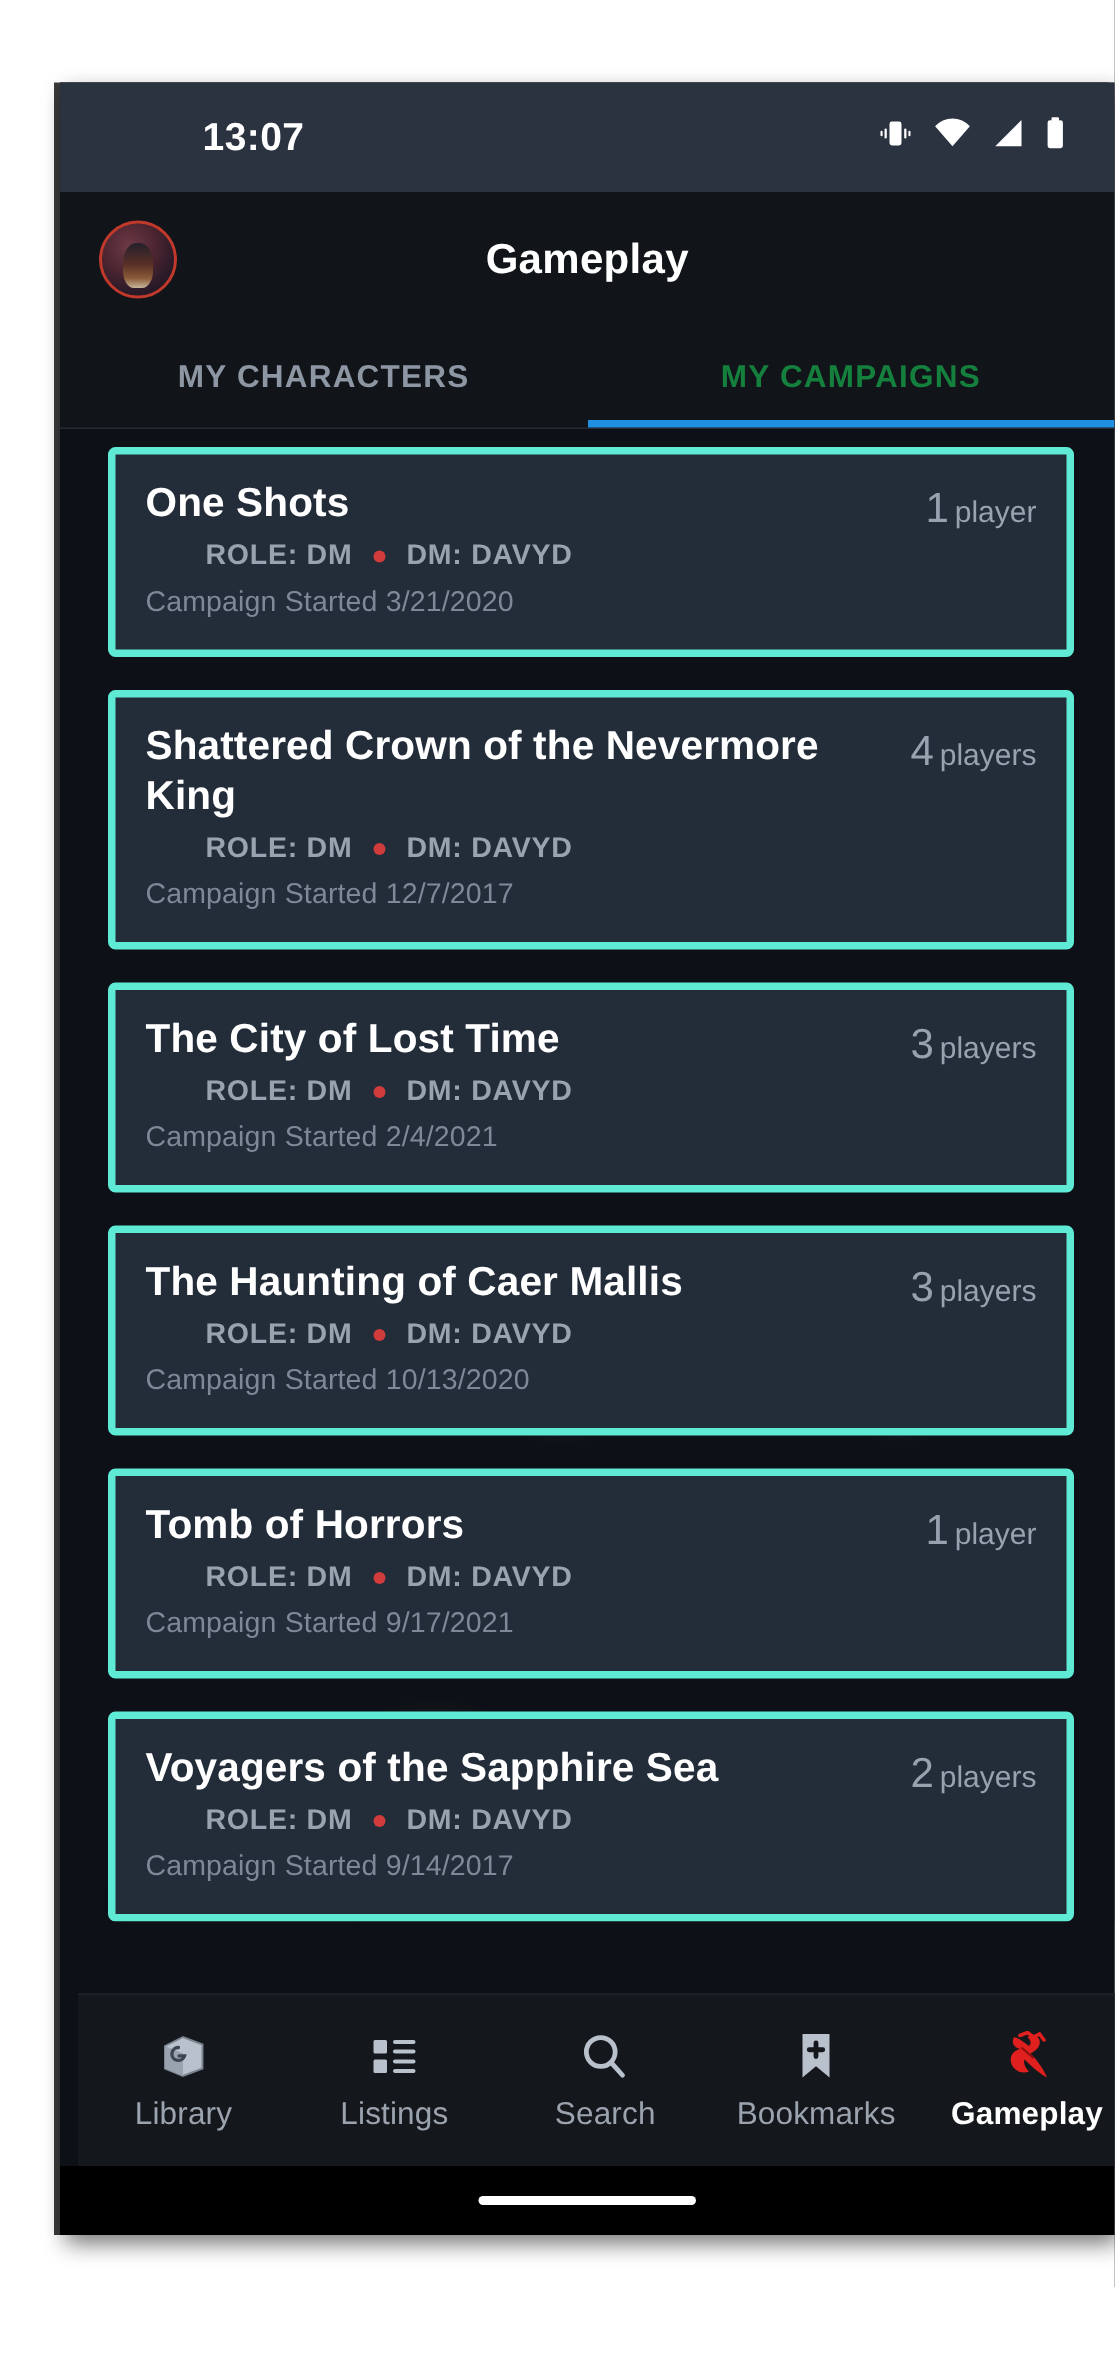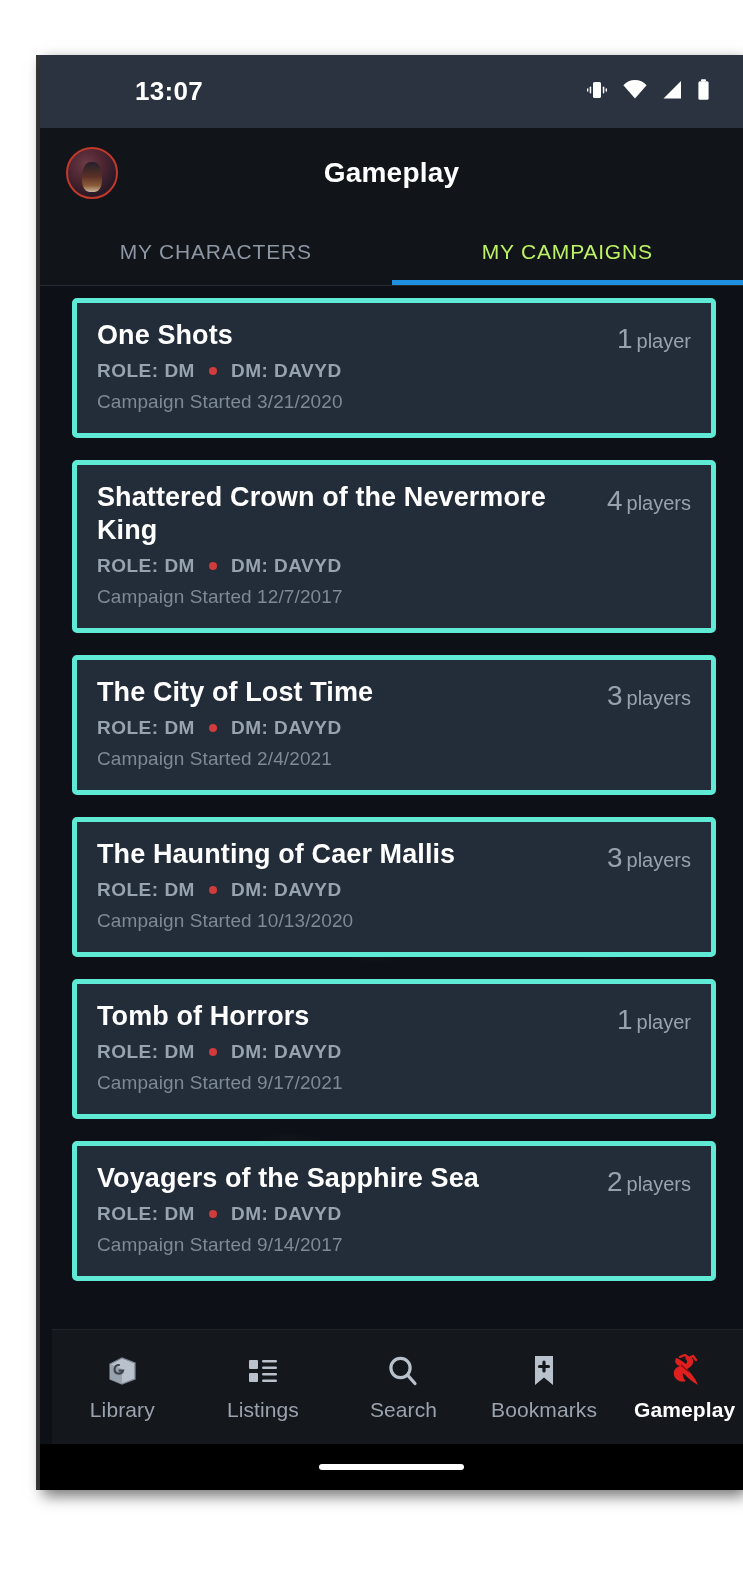--- a/index.html
+++ b/index.html
@@ -65,25 +65,25 @@
   #tab-bar{
     height:68px;
     background:#111418;
     display:flex;
     position:relative;
     border-bottom:1px solid #262b33;
   }
   .tab{
     flex:1;
     display:flex; align-items:center; justify-content:center;
-    font-size:21px; font-weight:400; letter-spacing:.8px;
+    font-size:21px; font-weight:700; letter-spacing:.8px;
     color:#8d97a3;
     cursor:pointer;
   }
-  .tab.active{ color:#bef264; }
+  .tab.active{ color:#15803d; }
   #tab-indicator{
     position:absolute; bottom:0;
     left:50%; width:50%;
     height:5px; background:#1f8fe0;
   }
 
   
   #list-area{
     position:relative;
     height:995px;
@@ -125,20 +125,21 @@
     font-size:27px; font-weight:700;
     line-height:1.22;
     letter-spacing:.1px;
   }
   .card-meta{
     margin-top:8px;
     display:flex; align-items:center;
     font-size:19px; font-weight:700;
     color:#98a3b0;
     letter-spacing:.5px;
+    margin-left:40px;
   }
   .meta-dot{
     width:8px; height:8px; border-radius:50%;
     background:#d03b3b;
     margin:0 14px;
     flex:0 0 auto;
   }
   .card-started{
     margin-top:9px;
     font-size:19px;

